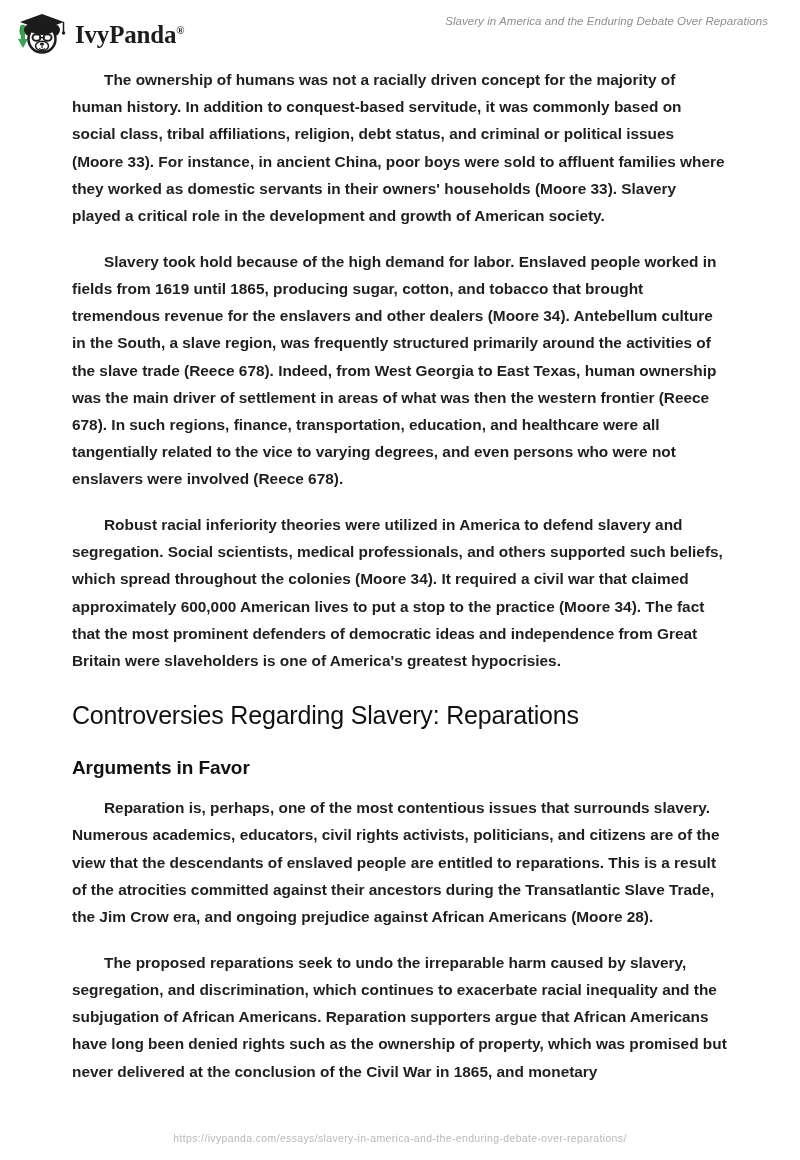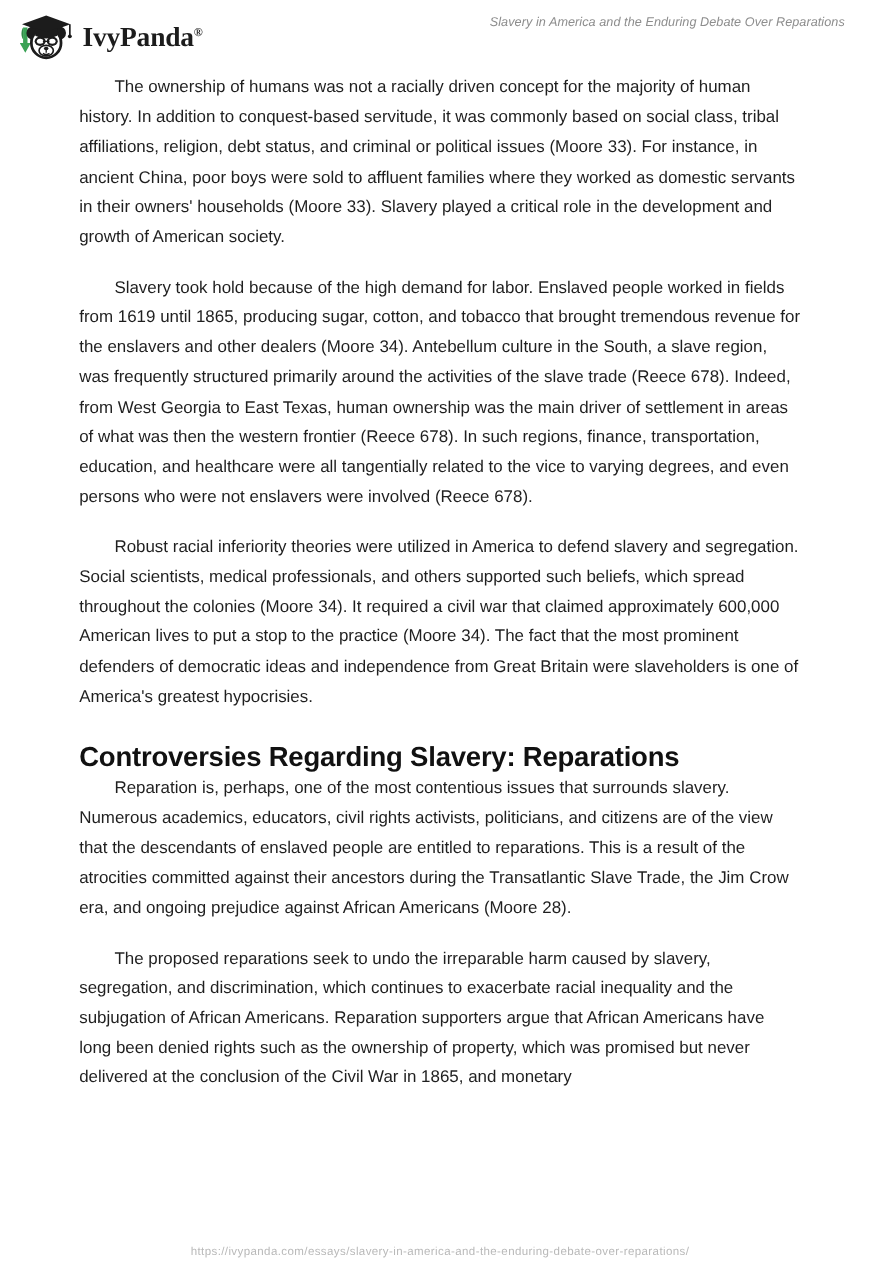--- a/index.html
+++ b/index.html
@@ -75,24 +75,25 @@
   .para {
     font-size: 15.4px;
     line-height: 27.2px;
     color: #1f1f1f;
     margin: 0 0 18.5px 0;
     text-align: left;
     text-indent: 0;
   }
   .para.indent {
     text-indent: 32px;
+    font-weight: bold;
   }
   h2.section-title {
     font-size: 25px;
-    font-weight: bold;
+    font-weight: normal;
     line-height: 30px;
     color: #111111;
     margin: 26px 0 0 0;
     letter-spacing: -0.2px;
   }
   h3.sub-title {
     font-size: 19px;
     font-weight: bold;
     line-height: 24px;
     color: #111111;
@@ -155,19 +156,20 @@
   </div>
 
   <div class="header-title">Slavery in America and the Enduring Debate Over Reparations</div>
 </div>
 
 <div class="doc-body">
     <p class="para indent">The ownership of humans was not a racially driven concept for the majority of human history. In addition to conquest-based servitude, it was commonly based on social class, tribal affiliations, religion, debt status, and criminal or political issues (Moore 33). For instance, in ancient China, poor boys were sold to affluent families where they worked as domestic servants in their owners' households (Moore 33). Slavery played a critical role in the development and growth of American society.</p>
     <p class="para indent">Slavery took hold because of the high demand for labor. Enslaved people worked in fields from 1619 until 1865, producing sugar, cotton, and tobacco that brought tremendous revenue for the enslavers and other dealers (Moore 34). Antebellum culture in the South, a slave region, was frequently structured primarily around the activities of the slave trade (Reece 678). Indeed, from West Georgia to East Texas, human ownership was the main driver of settlement in areas of what was then the western frontier (Reece 678). In such regions, finance, transportation, education, and healthcare were all tangentially related to the vice to varying degrees, and even persons who were not enslavers were involved (Reece 678).</p>
     <p class="para indent">Robust racial inferiority theories were utilized in America to defend slavery and segregation. Social scientists, medical professionals, and others supported such beliefs, which spread throughout the colonies (Moore 34). It required a civil war that claimed approximately 600,000 American lives to put a stop to the practice (Moore 34). The fact that the most prominent defenders of democratic ideas and independence from Great Britain were slaveholders is one of America's greatest hypocrisies.</p>
     <h2 class="section-title">Controversies Regarding Slavery: Reparations</h2>
+    <h3 class="sub-title">Arguments in Favor</h3>
     <p class="para indent">Reparation is, perhaps, one of the most contentious issues that surrounds slavery. Numerous academics, educators, civil rights activists, politicians, and citizens are of the view that the descendants of enslaved people are entitled to reparations. This is a result of the atrocities committed against their ancestors during the Transatlantic Slave Trade, the Jim Crow era, and ongoing prejudice against African Americans (Moore 28).</p>
     <p class="para indent">The proposed reparations seek to undo the irreparable harm caused by slavery, segregation, and discrimination, which continues to exacerbate racial inequality and the subjugation of African Americans. Reparation supporters argue that African Americans have long been denied rights such as the ownership of property, which was promised but never delivered at the conclusion of the Civil War in 1865, and monetary</p>
   </div>
 
 <div class="page-footer">
   <span class="footer-url">https://ivypanda.com/essays/slavery-in-america-and-the-enduring-debate-over-reparations/</span>
 </div>
 
 </body></html>

